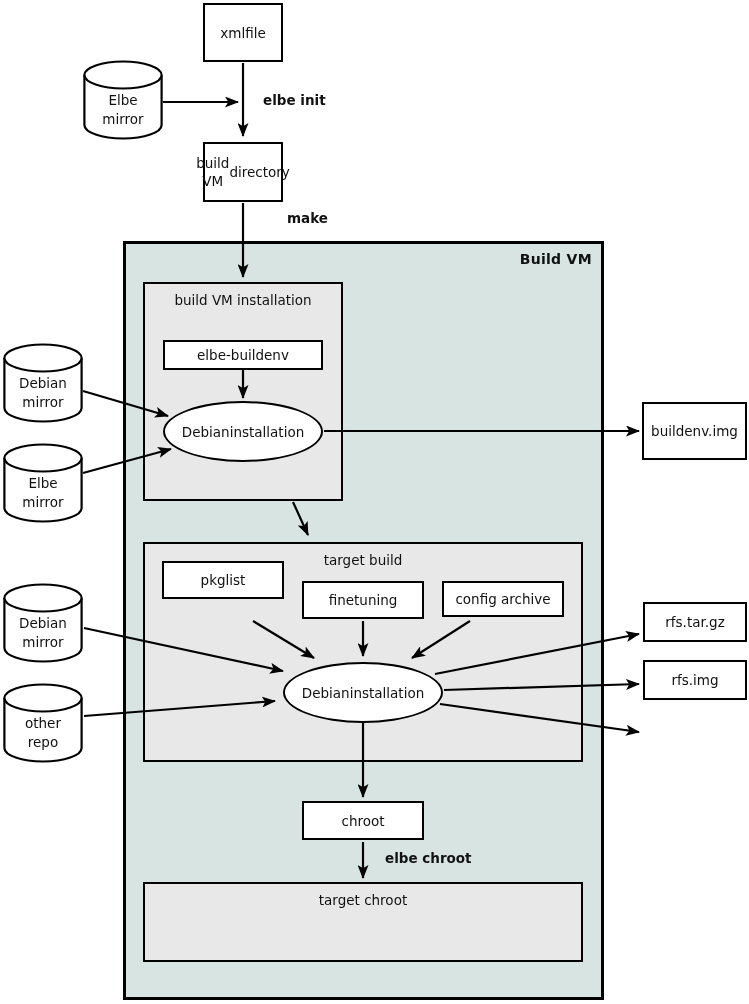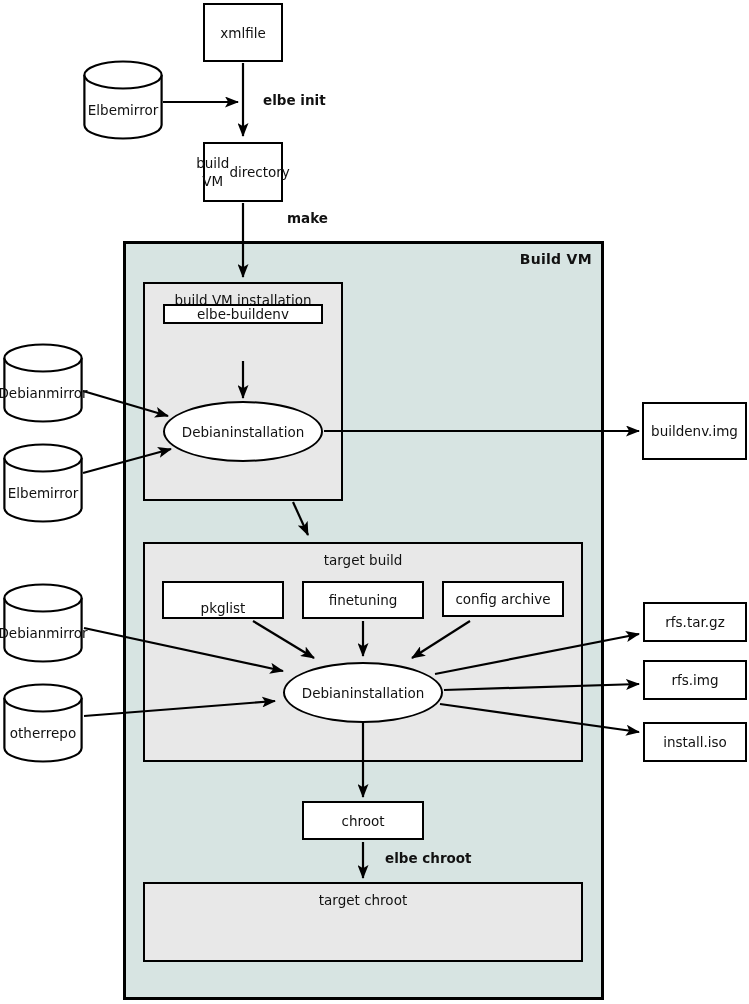--- a/index.html
+++ b/index.html
@@ -25,21 +25,21 @@
     position:absolute; box-sizing:border-box; z-index:3;
     background:#ffffff; border:2.5px solid #000;
     display:flex; flex-direction:row; align-items:center; justify-content:center;
     text-align:center; line-height:18px;
   }
   .ellipse { border-radius:50%; border-width:2px; }
   .cyl { position:absolute; z-index:3; }
   .cyl svg { display:block; }
   .cyl-label {
     position:absolute; left:0; top:24px; width:100%; height:52px;
-    display:flex; flex-direction:row; align-items:center; justify-content:center;
+    display:flex; flex-direction:column; align-items:center; justify-content:center;
     line-height:19px; text-align:center;
   }
   .edge-label { position:absolute; z-index:3; white-space:nowrap;font-weight:bold; }
 </style>
 </head>
 <body>
 
 <div class="wrap">
 
   <div class="abs vm">
@@ -89,34 +89,34 @@
   <div class="node" style="left:203px; top:3px; width:80px; height:59px;">
     <span>xml</span>
     <span>file</span>
   </div>
 
   <div class="node" style="left:203px; top:142px; width:80px; height:60px;">
     <span>build VM</span>
     <span>directory</span>
   </div>
 
-  <div class="node" style="left:163px; top:304px; width:160px; height:20px;">
+  <div class="node" style="left:163px; top:340px; width:160px; height:30px;">
     <span>elbe-buildenv</span>
   </div>
 
   <div class="node ellipse" style="left:163px; top:401px; width:160px; height:61px;">
     <span>Debian</span>
     <span>installation</span>
   </div>
 
   <div class="node" style="left:642px; top:402px; width:105px; height:58px;">
     <span>buildenv.img</span>
   </div>
 
-  <div class="node" style="left:162px; top:581px; width:122px; height:38px;align-items:flex-end;">
+  <div class="node" style="left:162px; top:561px; width:122px; height:38px;">
     <span>pkglist</span>
   </div>
 
   <div class="node" style="left:302px; top:581px; width:122px; height:38px;">
     <span>finetuning</span>
   </div>
 
   <div class="node" style="left:442px; top:581px; width:122px; height:36px;">
     <span>config archive</span>
   </div>
@@ -127,23 +127,20 @@
   </div>
 
   <div class="node" style="left:643px; top:602px; width:104px; height:40px;">
     <span>rfs.tar.gz</span>
   </div>
 
   <div class="node" style="left:643px; top:660px; width:104px; height:40px;">
     <span>rfs.img</span>
   </div>
 
-  <div class="node" style="left:643px; top:722px; width:104px; height:40px;">
-    <span>install.iso</span>
-  </div>
 
   <div class="node" style="left:302px; top:801px; width:122px; height:39px;">
     <span>chroot</span>
   </div>
 
   <div class="cyl" style="left:83px; top:60px; width:80px; height:80px;">
     <svg width="80" height="80" viewBox="0 0 80 80">
       <path d="M 1.4 15 L 1.4 65 A 38.6 13.5 0 0 0 78.6 65 L 78.6 15" fill="#fff" stroke="#000" stroke-width="2.2"></path>
       <ellipse cx="40" cy="15" rx="38.6" ry="13.5" fill="#fff" stroke="#000" stroke-width="2.2"></ellipse>
     </svg>

